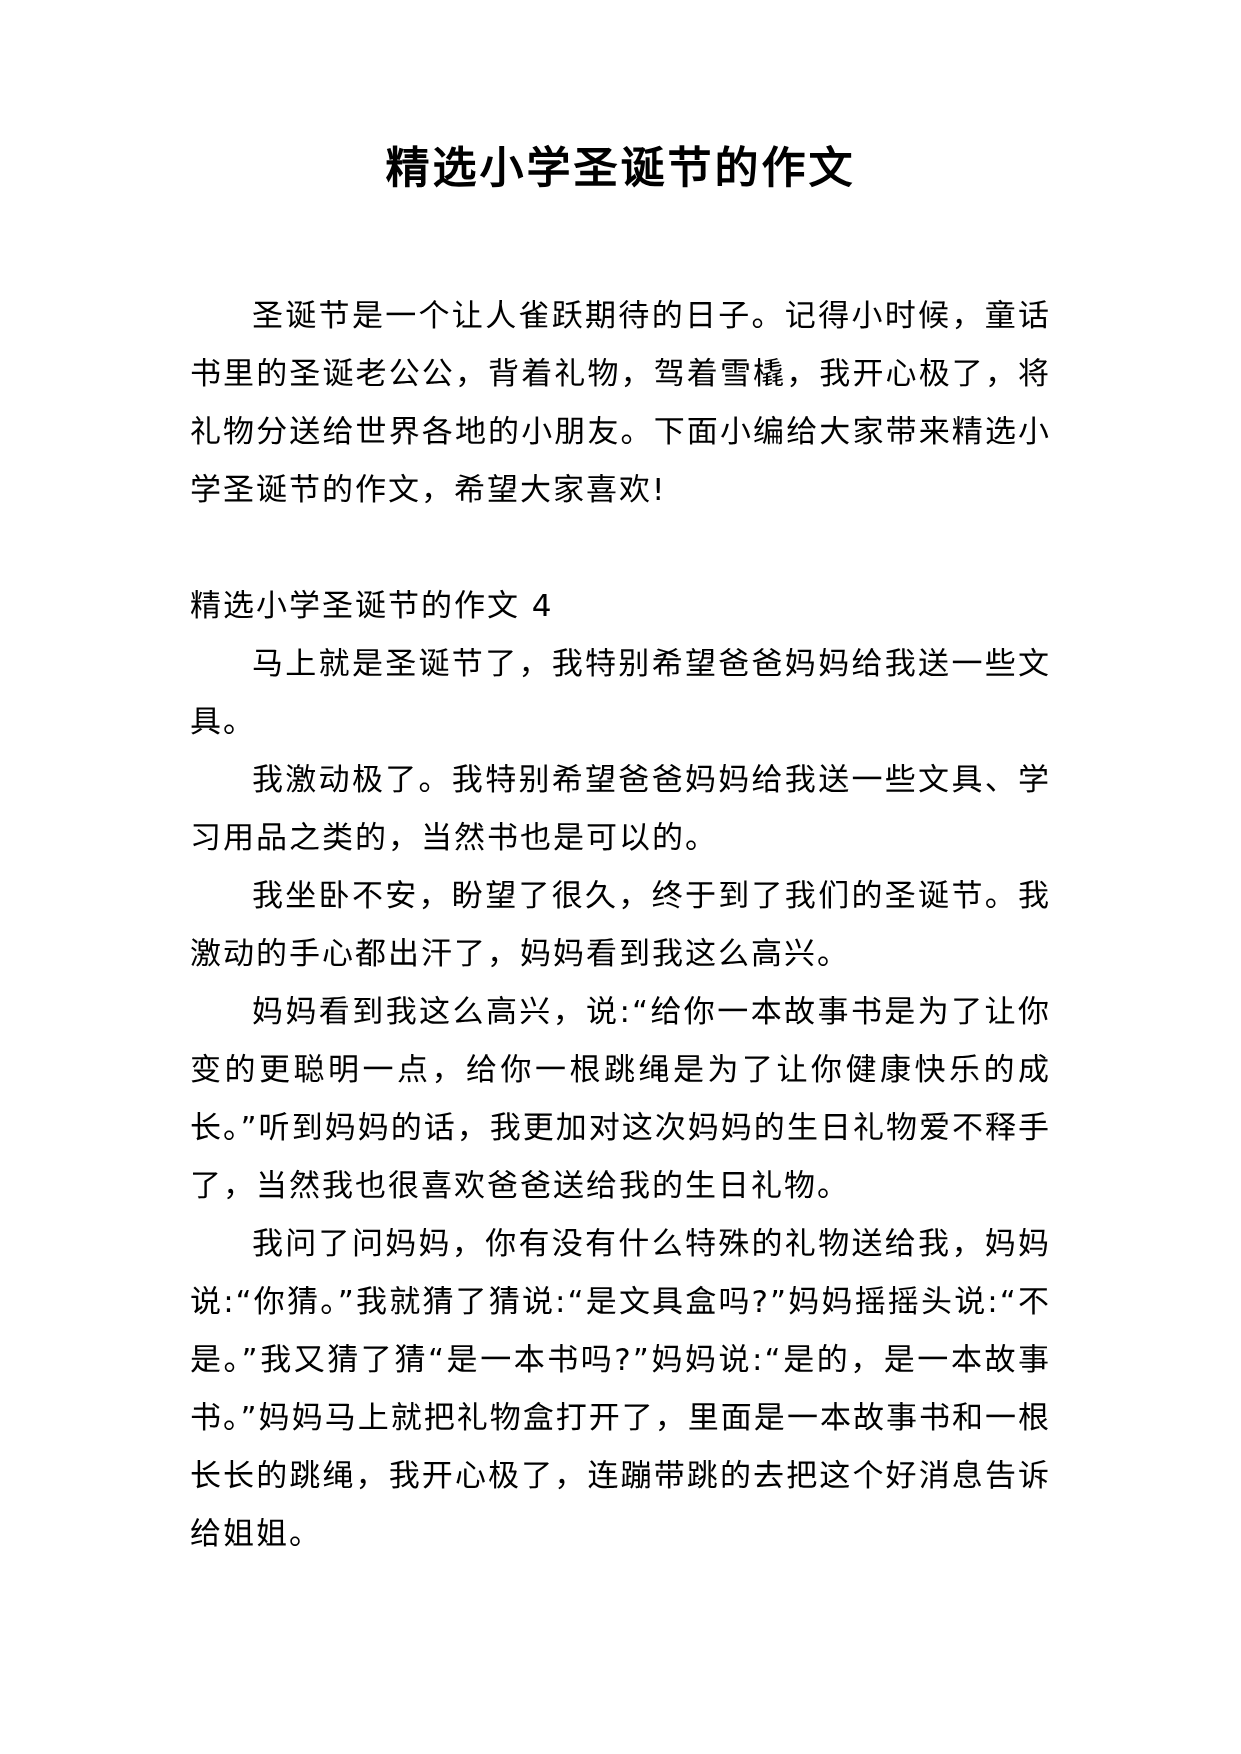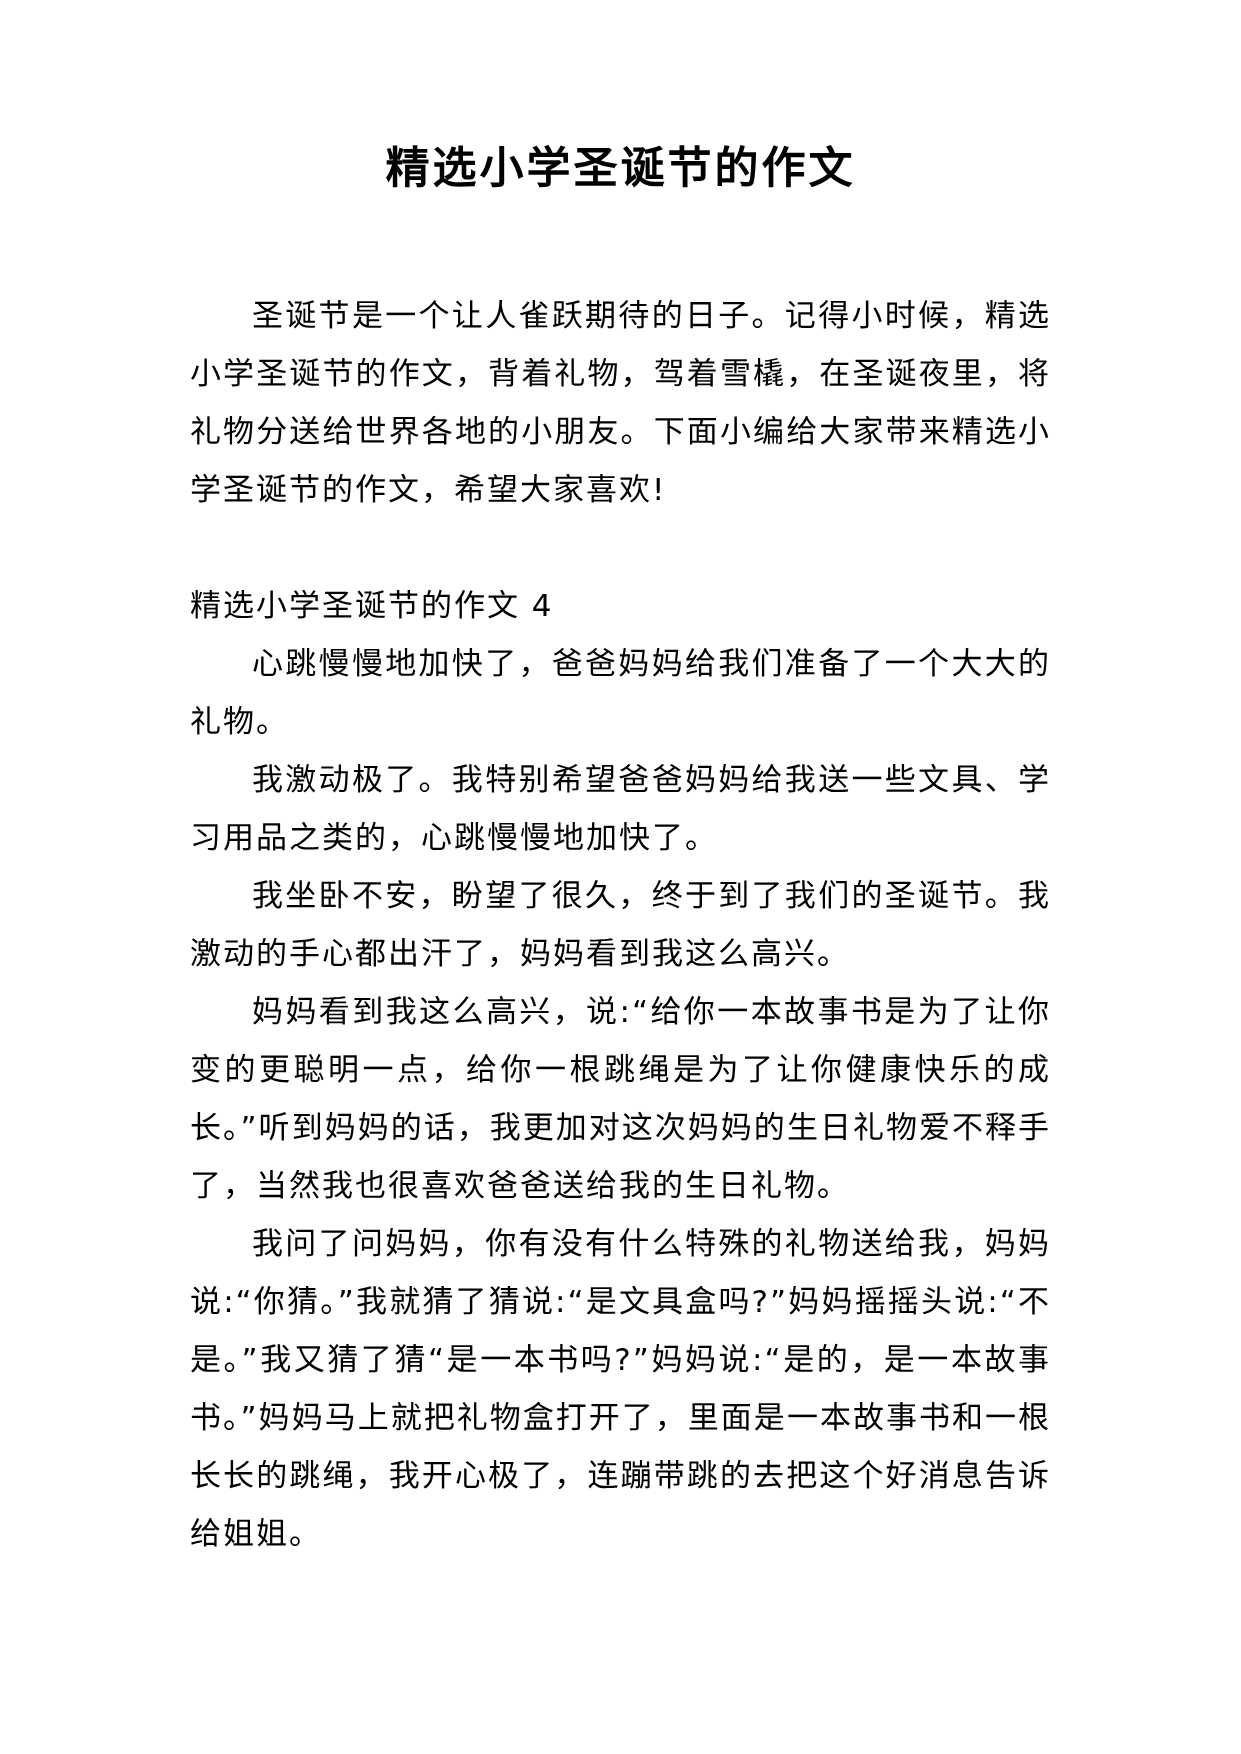--- a/index.html
+++ b/index.html
@@ -45,27 +45,27 @@
     text-indent: 0;
   }
 </style>
 </head>
 <body>
 
 <div class="page">
   <h1 class="doc-title">精选小学圣诞节的作文</h1>
 
   <div class="doc-body">
-    <p class="indent">圣诞节是一个让人雀跃期待的日子。记得小时候，精选小学圣诞节的作文，背着礼物，驾着雪橇，在圣诞夜里，将礼物分送给世界各地的小朋友。下面小编给大家带来精选小学圣诞节的作文，希望大家喜欢!</p>
+    <p class="indent">圣诞节是一个让人雀跃期待的日子。记得小时候，童话书里的圣诞老公公，背着礼物，驾着雪橇，我开心极了，将礼物分送给世界各地的小朋友。下面小编给大家带来精选小学圣诞节的作文，希望大家喜欢!</p>
 
     <p class="section-heading">精选小学圣诞节的作文 4</p>
 
-    <p class="indent">心跳慢慢地加快了，爸爸妈妈给我们准备了一个大大的礼物。</p>
+    <p class="indent">马上就是圣诞节了，我特别希望爸爸妈妈给我送一些文具。</p>
 
-    <p class="indent">我激动极了。我特别希望爸爸妈妈给我送一些文具、学习用品之类的，心跳慢慢地加快了。</p>
+    <p class="indent">我激动极了。我特别希望爸爸妈妈给我送一些文具、学习用品之类的，当然书也是可以的。</p>
 
     <p class="indent">我坐卧不安，盼望了很久，终于到了我们的圣诞节。我激动的手心都出汗了，妈妈看到我这么高兴。</p>
 
     <p class="indent">妈妈看到我这么高兴，说:“给你一本故事书是为了让你变的更聪明一点，给你一根跳绳是为了让你健康快乐的成长。”听到妈妈的话，我更加对这次妈妈的生日礼物爱不释手了，当然我也很喜欢爸爸送给我的生日礼物。</p>
 
     <p class="indent">我问了问妈妈，你有没有什么特殊的礼物送给我，妈妈说:“你猜。”我就猜了猜说:“是文具盒吗?”妈妈摇摇头说:“不是。”我又猜了猜“是一本书吗?”妈妈说:“是的，是一本故事书。”妈妈马上就把礼物盒打开了，里面是一本故事书和一根长长的跳绳，我开心极了，连蹦带跳的去把这个好消息告诉给姐姐。</p>
   </div>
 </div>
 
 </body></html>

